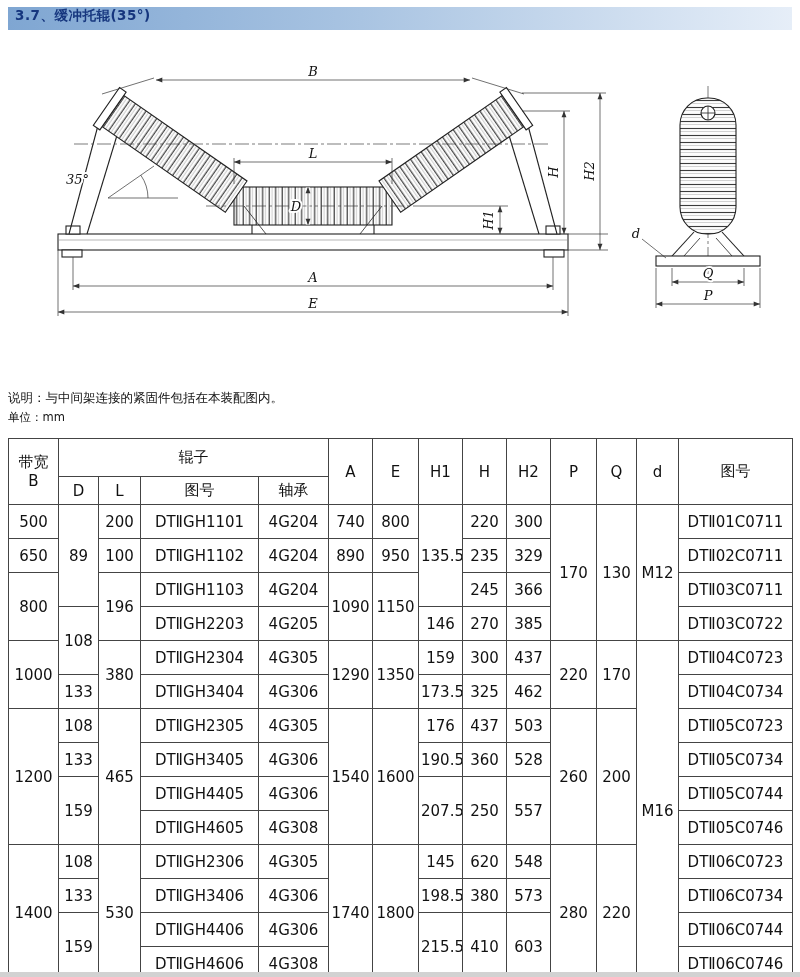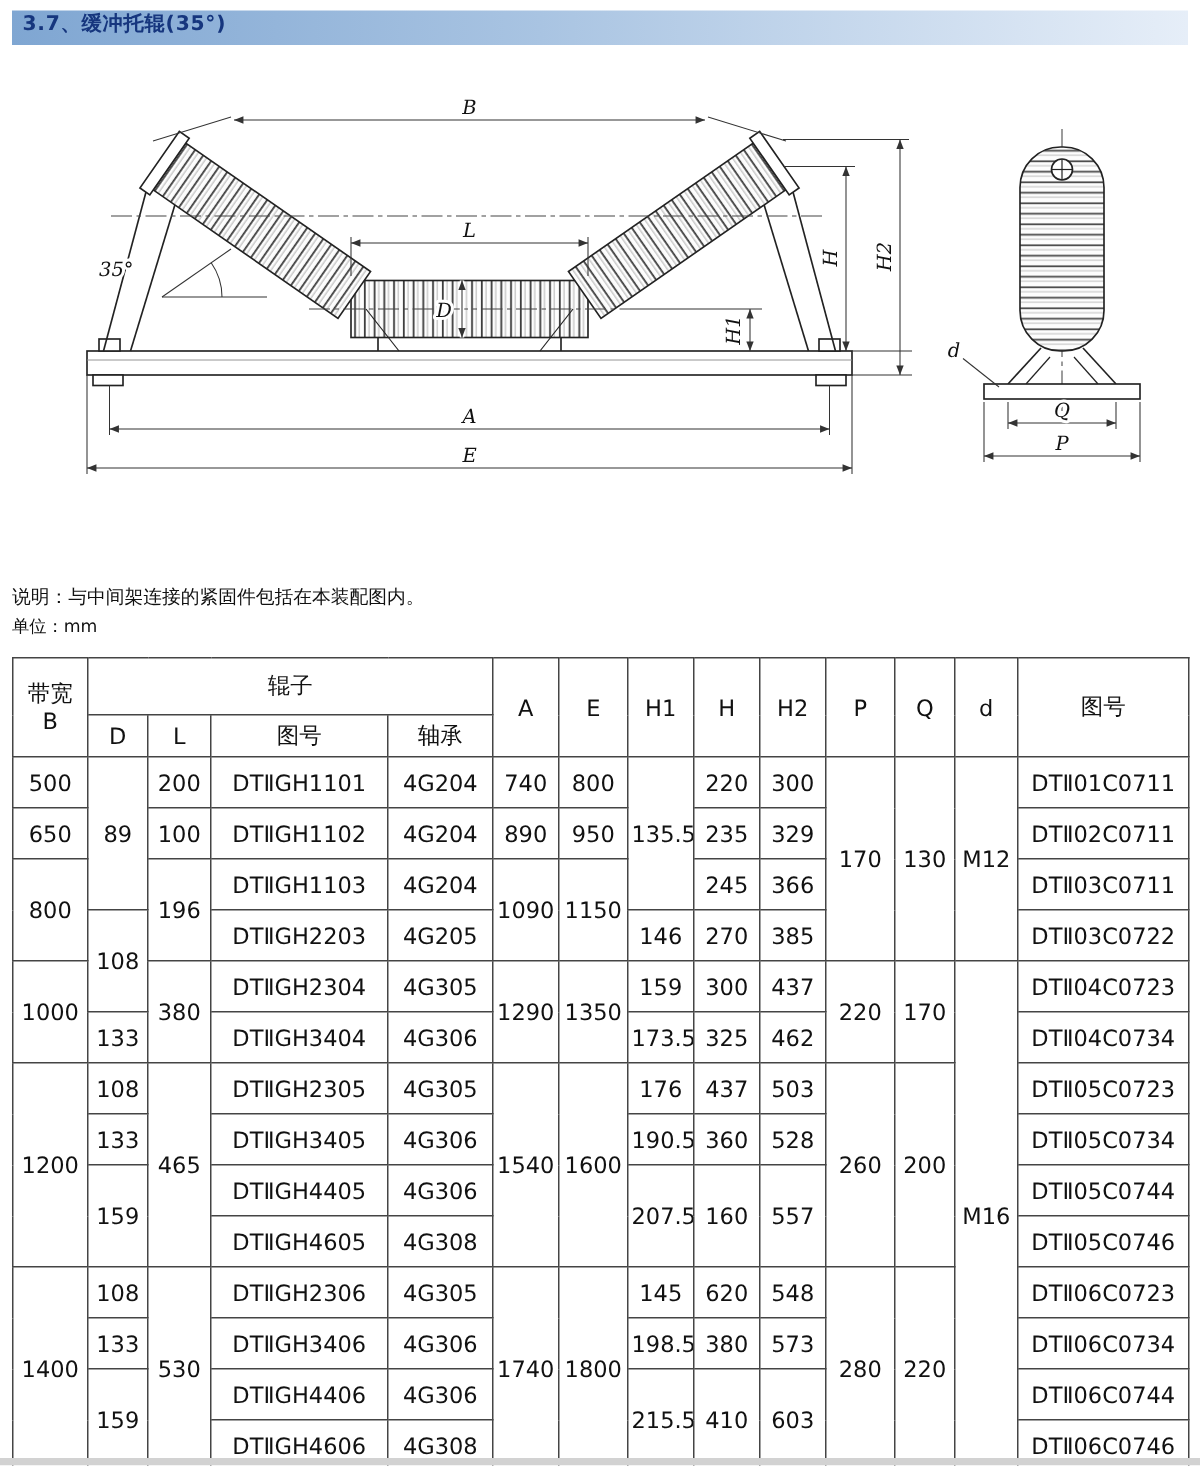--- a/index.html
+++ b/index.html
@@ -310,21 +310,21 @@
           <td>190.5</td>
           <td>360</td>
           <td>528</td>
           <td>DTⅡ05C0734</td>
         </tr>
         <tr>
           <td rowspan="2">159</td>
           <td>DTⅡGH4405</td>
           <td>4G306</td>
           <td rowspan="2">207.5</td>
-          <td rowspan="2">160</td>
+          <td rowspan="2">250</td>
           <td rowspan="2">557</td>
           <td>DTⅡ05C0744</td>
         </tr>
         <tr>
           <td>DTⅡGH4605</td>
           <td>4G308</td>
           <td>DTⅡ05C0746</td>
         </tr>
         <tr>
           <td rowspan="4">1400</td>

